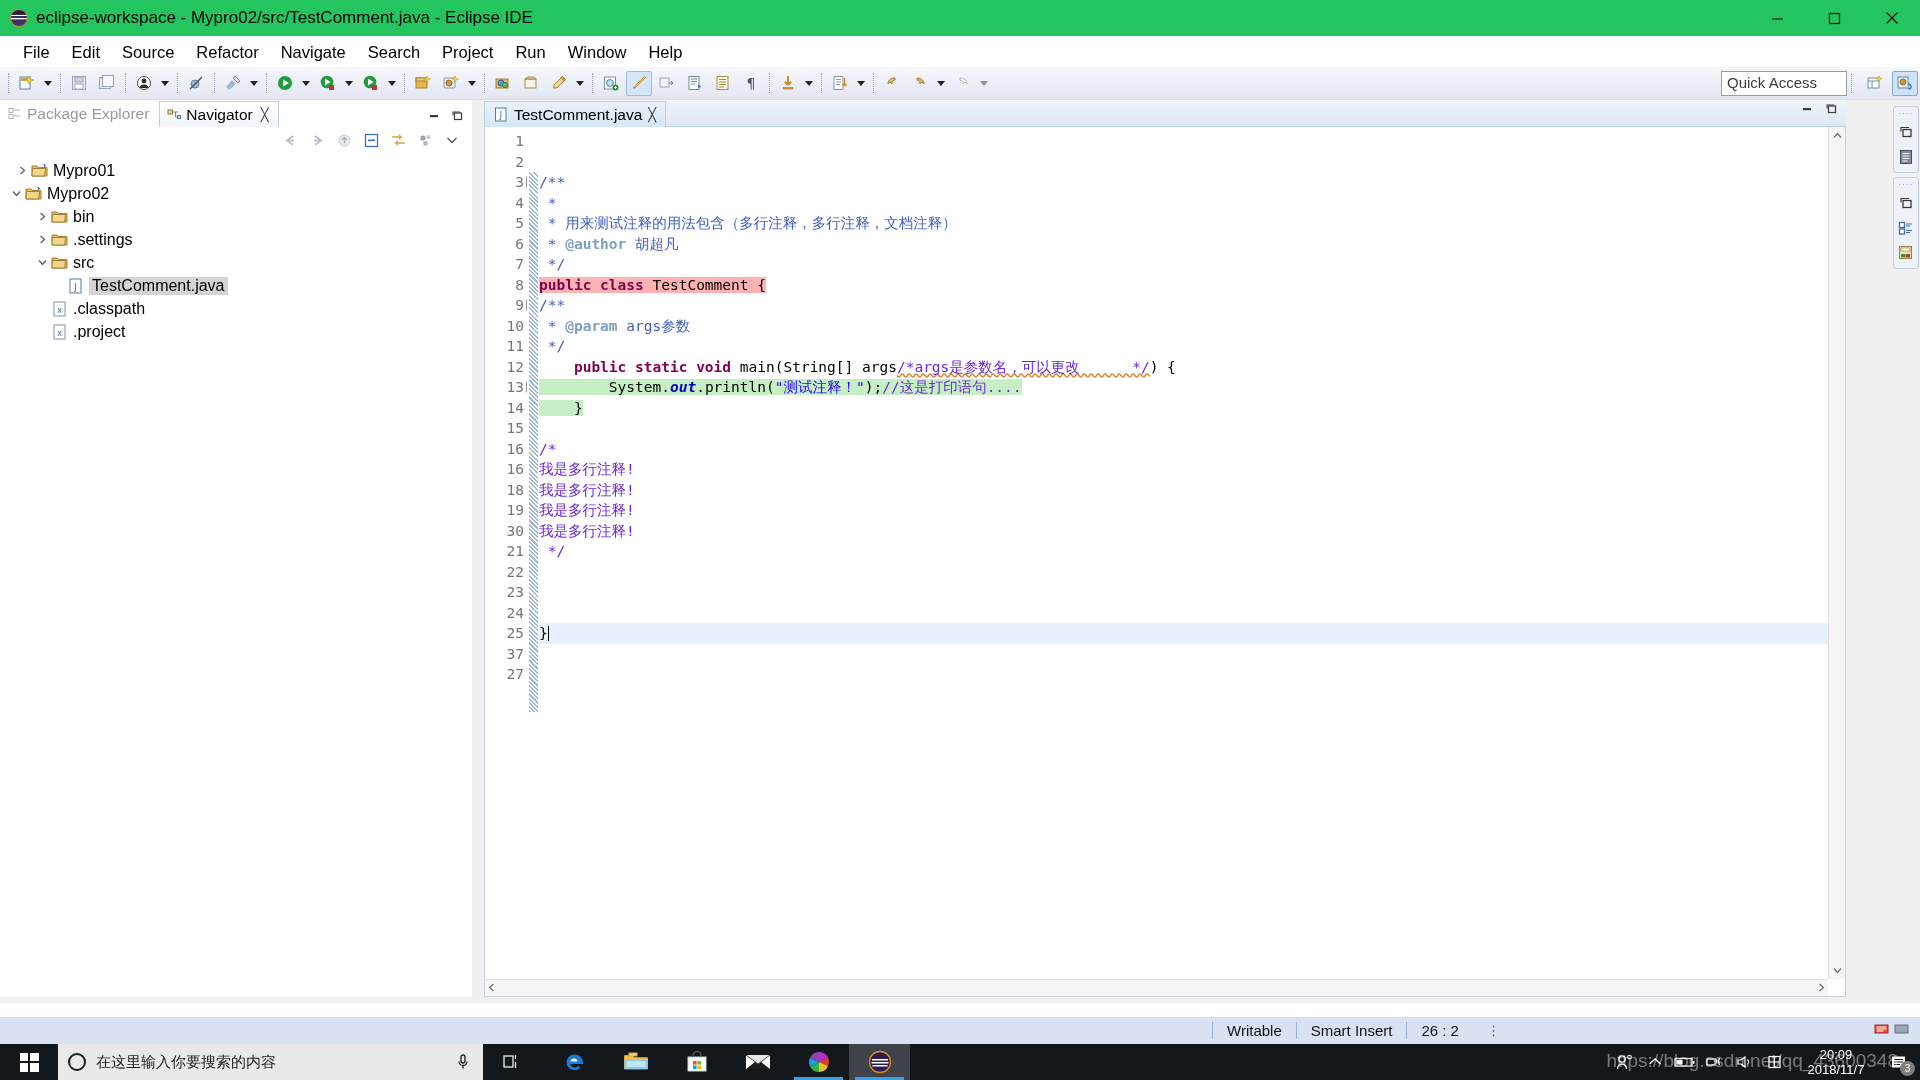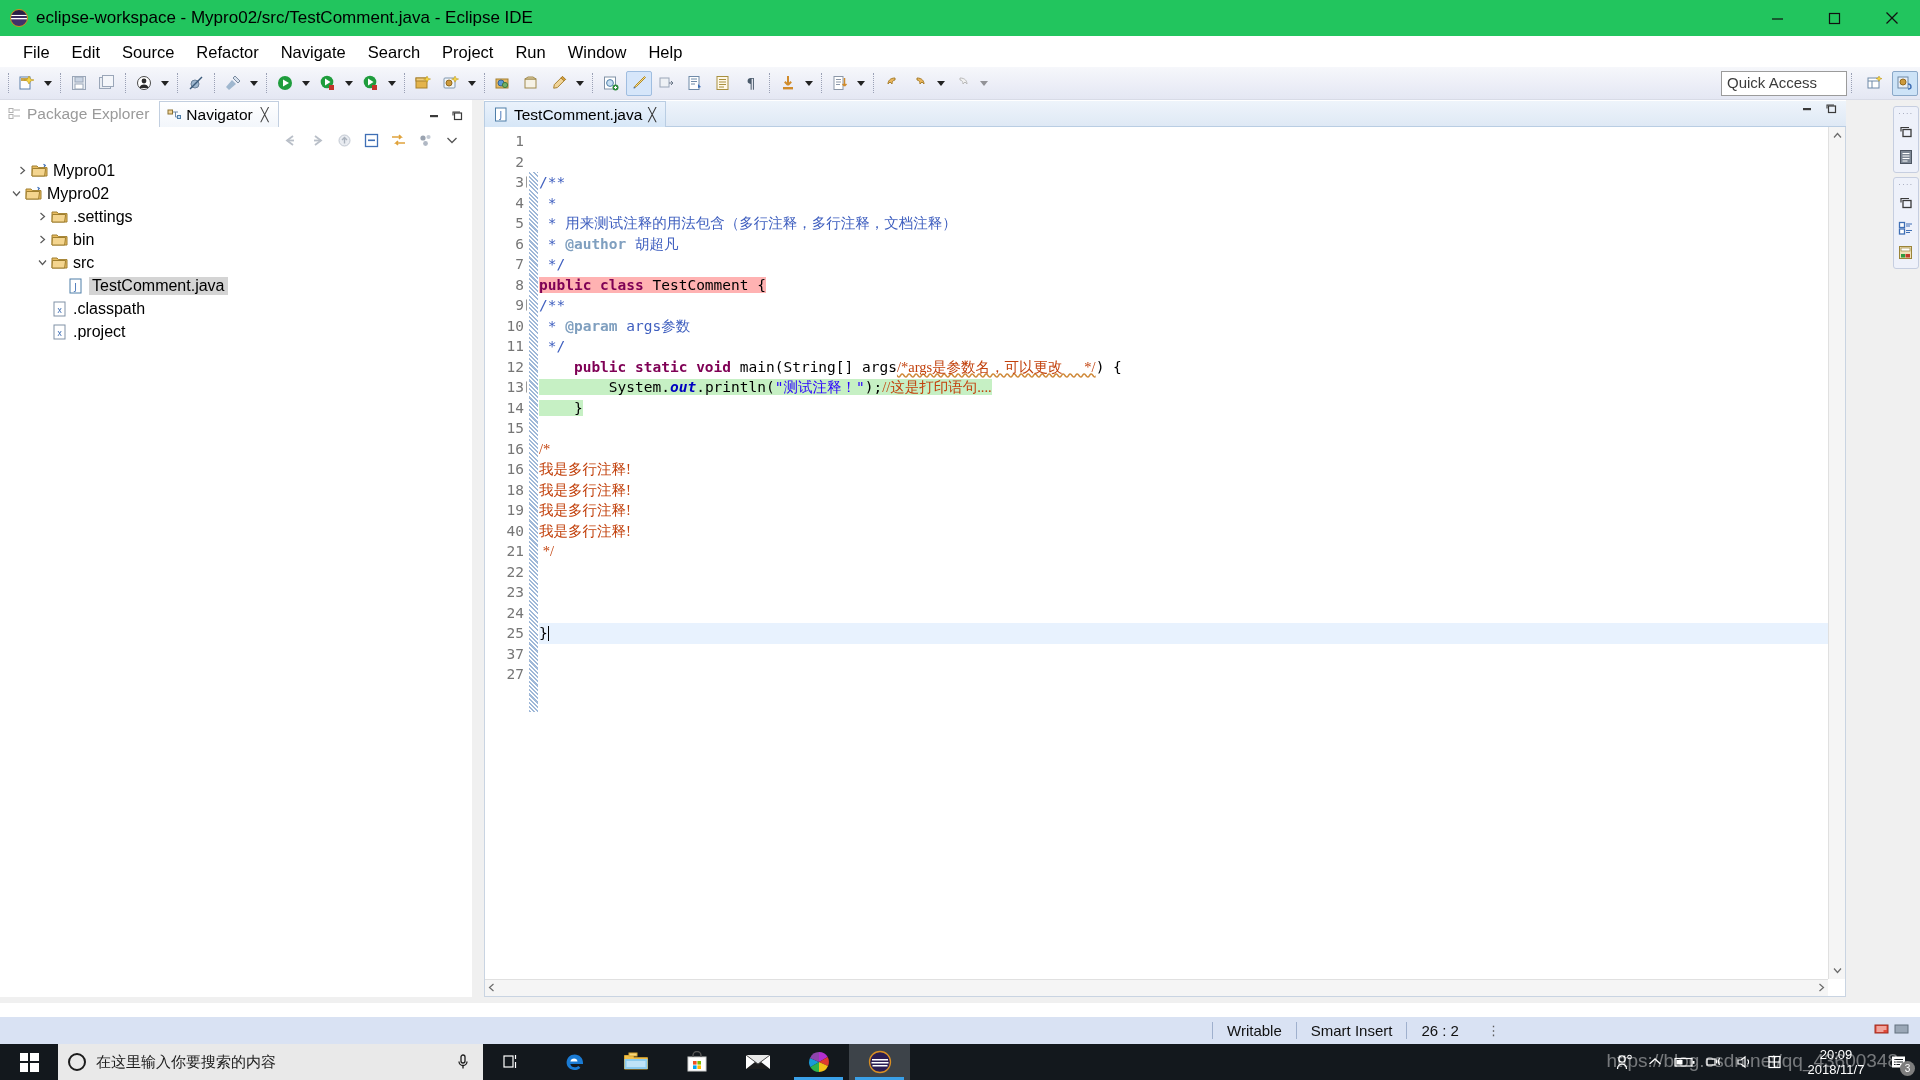--- a/index.html
+++ b/index.html
@@ -195,21 +195,21 @@
   .code {
     flex: 1; position: relative; padding-top: 4px;
     font-family: "DejaVu Sans Mono", monospace;
     font-size: 14.5px; color: #000; overflow: hidden; background: #fff;
   }
   .cline { height: 20.5px; line-height: 20.5px; white-space: pre; position: relative; }
   .cline.curline { background: #e8f2fe; }
   .hl-pink { background: #ffb2b2; }
   .hl-green { background: #c6f0c4; }
   .kw { color: #7f0055; font-weight: bold; }
-  .cmt { color: #c2410c; font-family: Liberation Serif, serif; }
+  .cmt { color: #6d28d9; }
   .jdoc { color: #3f5fbf; }
   .jdoc-tag { color: #7f9fbf; font-weight: bold; }
   .str { color: #2a00ff; }
   .fld { color: #0000c0; font-style: italic; font-weight: bold; }
   .squig { text-decoration: underline wavy #d08a3a; text-decoration-skip-ink: none; }
   .caret {
     display: inline-block; width: 1px; height: 15px;
     background: #000; vertical-align: -3px;
   }
 
@@ -680,36 +680,36 @@
             <svg width="9" height="9" viewBox="0 0 9 9">
                 <path d="M2.5 1l4 3.5-4 3.5" fill="none" stroke="#5a5a5a" stroke-width="1.2"></path>
               </svg>
           </span>
           <span class="ico">
             <svg width="17" height="15" viewBox="0 0 17 15">
                 <path d="M1 3h5l1.4 1.6H16V13H1z" fill="#e9bd62" stroke="#a07f2e"></path>
                 <path d="M1.4 5.5h13.2L13.6 13H1z" fill="#f4d58f" stroke="#a07f2e"></path>
               </svg>
           </span>
-          <span class="tree-label">.settings</span>
+          <span class="tree-label">bin</span>
         </div>
 
         <div class="tree-row" style="padding-left:34px;">
           <span class="twisty">
             <svg width="9" height="9" viewBox="0 0 9 9">
                 <path d="M2.5 1l4 3.5-4 3.5" fill="none" stroke="#5a5a5a" stroke-width="1.2"></path>
               </svg>
           </span>
           <span class="ico">
             <svg width="17" height="15" viewBox="0 0 17 15">
                 <path d="M1 3h5l1.4 1.6H16V13H1z" fill="#e9bd62" stroke="#a07f2e"></path>
                 <path d="M1.4 5.5h13.2L13.6 13H1z" fill="#f4d58f" stroke="#a07f2e"></path>
               </svg>
           </span>
-          <span class="tree-label">bin</span>
+          <span class="tree-label">.settings</span>
         </div>
 
         <div class="tree-row" style="padding-left:34px;">
           <span class="twisty">
             <svg width="9" height="9" viewBox="0 0 9 9">
                 <path d="M1 2.5l3.5 4 3.5-4" fill="none" stroke="#5a5a5a" stroke-width="1.2"></path>
               </svg>
           </span>
           <span class="ico">
             <svg width="17" height="15" viewBox="0 0 17 15">
@@ -795,21 +795,21 @@
           <div class="gnum">10</div>
           <div class="gnum">11</div>
           <div class="gnum">12</div>
           <div class="gnum"><span>13</span><span class="fold">⊖</span></div>
           <div class="gnum">14</div>
           <div class="gnum">15</div>
           <div class="gnum">16</div>
           <div class="gnum">16</div>
           <div class="gnum">18</div>
           <div class="gnum">19</div>
-          <div class="gnum">40</div>
+          <div class="gnum">30</div>
           <div class="gnum">21</div>
           <div class="gnum">22</div>
           <div class="gnum">23</div>
           <div class="gnum">24</div>
           <div class="gnum">25</div>
           <div class="gnum">37</div>
           <div class="gnum">27</div>
         </div>
 
         <div class="change-bar">

